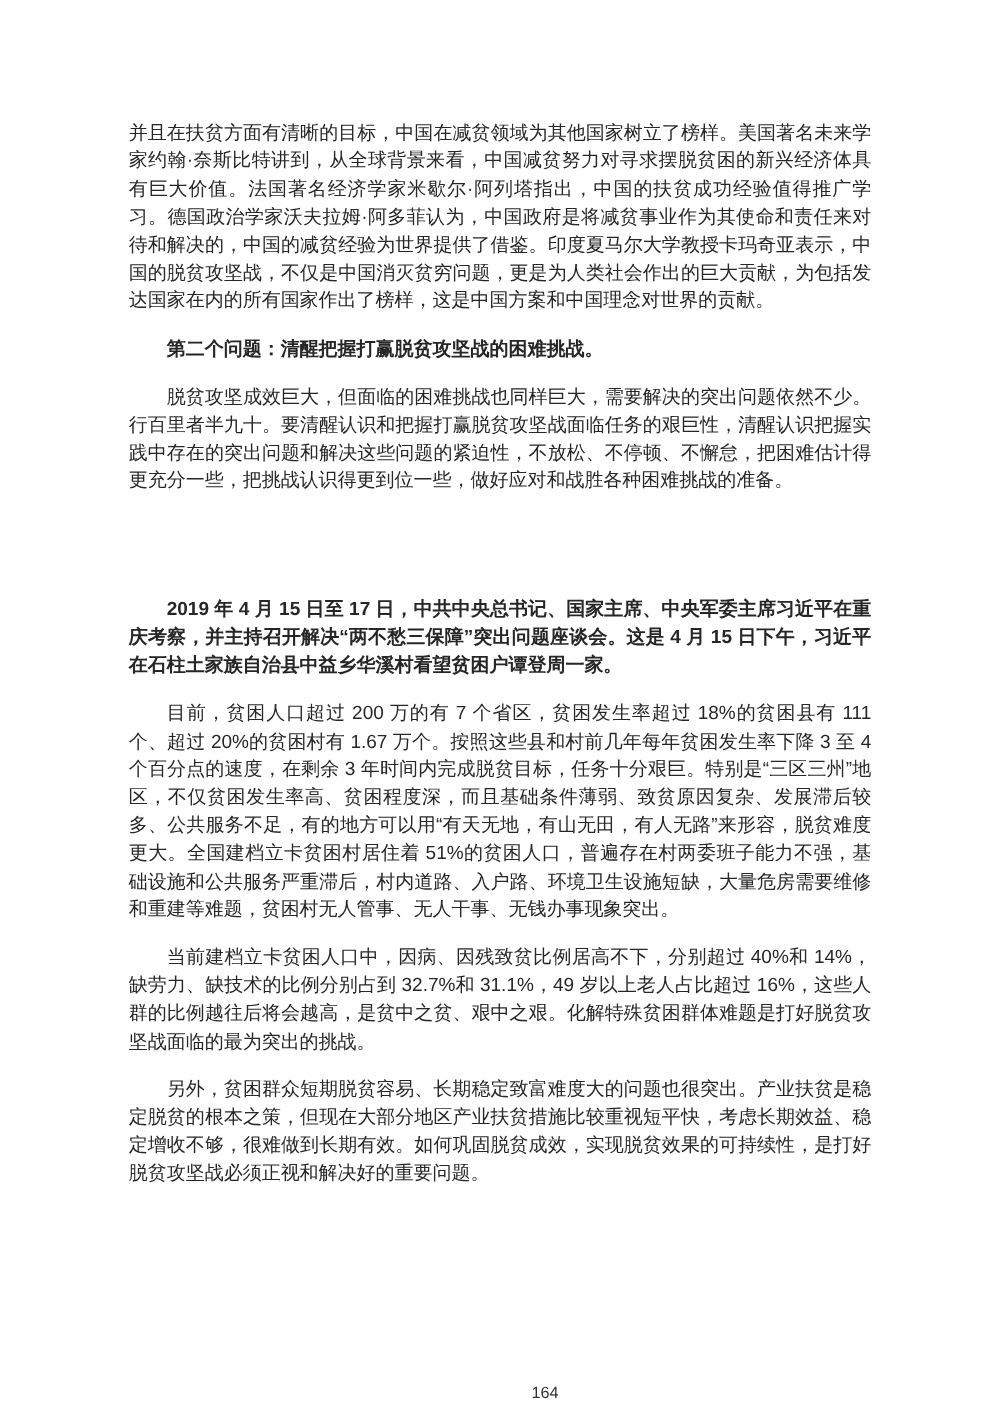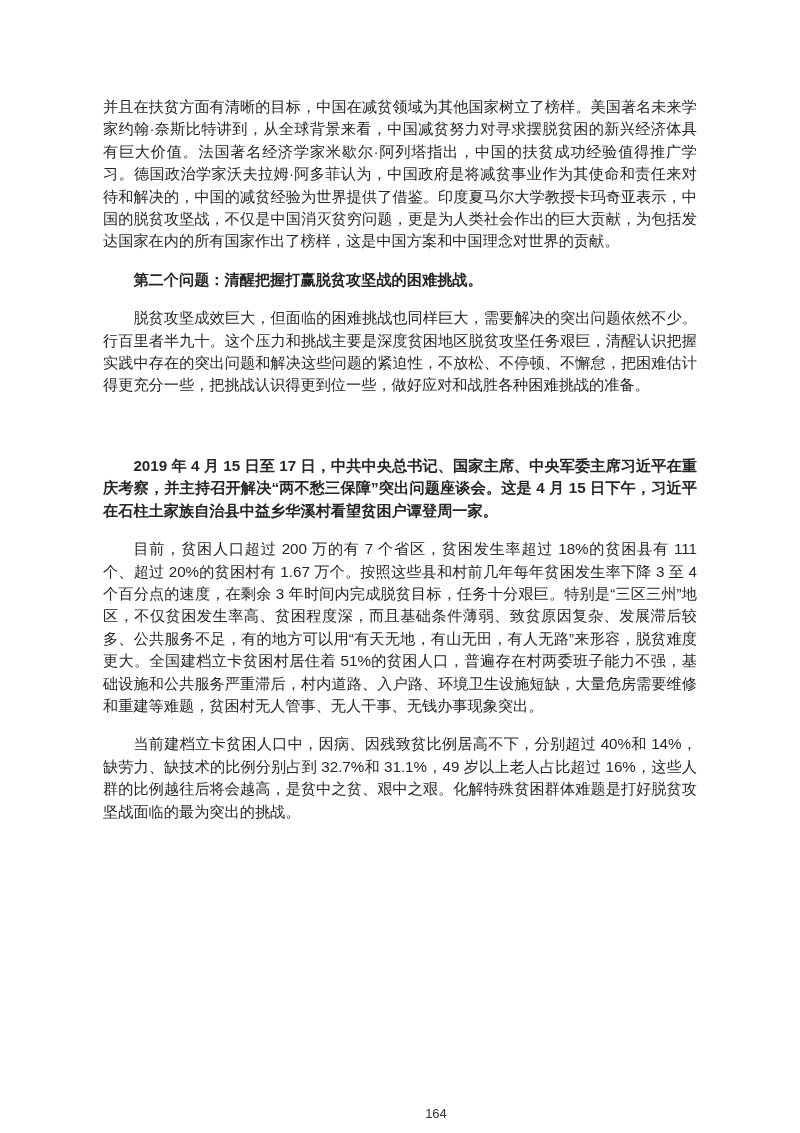--- a/index.html
+++ b/index.html
@@ -18,40 +18,41 @@
   }
   .content p {
     margin: 0 0 16px 0;
     font-size: 15.2px;
     line-height: 22.4px;
     text-align: justify;
     word-break: break-all;
   }
   p.indent { text-indent: 2em; }
   p.bold { font-weight: bold; }
-  p.caption { margin-top: 58px; }
+  p.caption { margin-top: 80px; }
   .page-number {
     position: absolute;
     top: 1106px;
     left: 0;
     width: 100%;
     text-align: center;
     font-size: 13px;
     line-height: 16px;
     color: #333333;
     font-family: "Liberation Sans", sans-serif;
     padding-left: 36px;
   }
 </style>
 </head>
 <body>
 
 <div class="page">
   <div class="content">
     <p>并且在扶贫方面有清晰的目标，中国在减贫领域为其他国家树立了榜样。美国著名未来学家约翰·奈斯比特讲到，从全球背景来看，中国减贫努力对寻求摆脱贫困的新兴经济体具有巨大价值。法国著名经济学家米歇尔·阿列塔指出，中国的扶贫成功经验值得推广学习。德国政治学家沃夫拉姆·阿多菲认为，中国政府是将减贫事业作为其使命和责任来对待和解决的，中国的减贫经验为世界提供了借鉴。印度夏马尔大学教授卡玛奇亚表示，中国的脱贫攻坚战，不仅是中国消灭贫穷问题，更是为人类社会作出的巨大贡献，为包括发达国家在内的所有国家作出了榜样，这是中国方案和中国理念对世界的贡献。</p>
     <p class="indent bold">第二个问题：清醒把握打赢脱贫攻坚战的困难挑战。</p>
-    <p class="indent">脱贫攻坚成效巨大，但面临的困难挑战也同样巨大，需要解决的突出问题依然不少。行百里者半九十。这个压力和挑战主要是深度贫困地区脱贫攻坚任务艰巨，清醒认识把握实践中存在的突出问题和解决这些问题的紧迫性，不放松、不停顿、不懈怠，把困难估计得更充分一些，把挑战认识得更到位一些，做好应对和战胜各种困难挑战的准备。</p>
+    <p class="indent">脱贫攻坚成效巨大，但面临的困难挑战也同样巨大，需要解决的突出问题依然不少。行百里者半九十。要清醒认识和把握打赢脱贫攻坚战面临任务的艰巨性，清醒认识把握实践中存在的突出问题和解决这些问题的紧迫性，不放松、不停顿、不懈怠，把困难估计得更充分一些，把挑战认识得更到位一些，做好应对和战胜各种困难挑战的准备。</p>
     <p class="indent bold caption">2019 年 4 月 15 日至 17 日，中共中央总书记、国家主席、中央军委主席习近平在重庆考察，并主持召开解决“两不愁三保障”突出问题座谈会。这是 4 月 15 日下午，习近平在石柱土家族自治县中益乡华溪村看望贫困户谭登周一家。</p>
     <p class="indent">目前，贫困人口超过 200 万的有 7 个省区，贫困发生率超过 18%的贫困县有 111 个、超过 20%的贫困村有 1.67 万个。按照这些县和村前几年每年贫困发生率下降 3 至 4 个百分点的速度，在剩余 3 年时间内完成脱贫目标，任务十分艰巨。特别是“三区三州”地区，不仅贫困发生率高、贫困程度深，而且基础条件薄弱、致贫原因复杂、发展滞后较多、公共服务不足，有的地方可以用“有天无地，有山无田，有人无路”来形容，脱贫难度更大。全国建档立卡贫困村居住着 51%的贫困人口，普遍存在村两委班子能力不强，基础设施和公共服务严重滞后，村内道路、入户路、环境卫生设施短缺，大量危房需要维修和重建等难题，贫困村无人管事、无人干事、无钱办事现象突出。</p>
     <p class="indent">当前建档立卡贫困人口中，因病、因残致贫比例居高不下，分别超过 40%和 14%，缺劳力、缺技术的比例分别占到 32.7%和 31.1%，49 岁以上老人占比超过 16%，这些人群的比例越往后将会越高，是贫中之贫、艰中之艰。化解特殊贫困群体难题是打好脱贫攻坚战面临的最为突出的挑战。</p>
+    <p class="indent">另外，贫困群众短期脱贫容易、长期稳定致富难度大的问题也很突出。产业扶贫是稳定脱贫的根本之策，但现在大部分地区产业扶贫措施比较重视短平快，考虑长期效益、稳定增收不够，很难做到长期有效。如何巩固脱贫成效，实现脱贫效果的可持续性，是打好脱贫攻坚战必须正视和解决好的重要问题。</p>
   </div>
   <div class="page-number">164</div>
 </div>
 
 </body></html>

